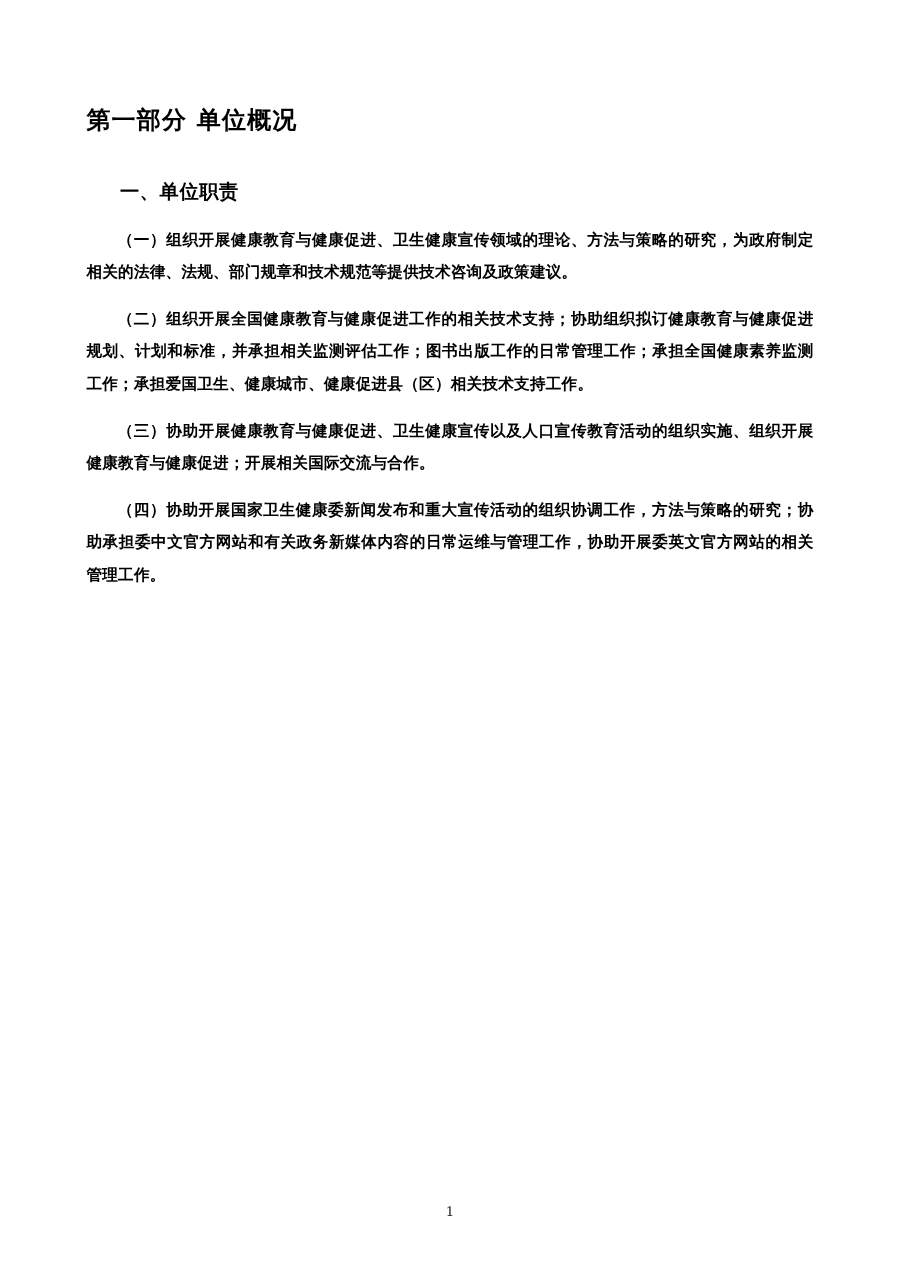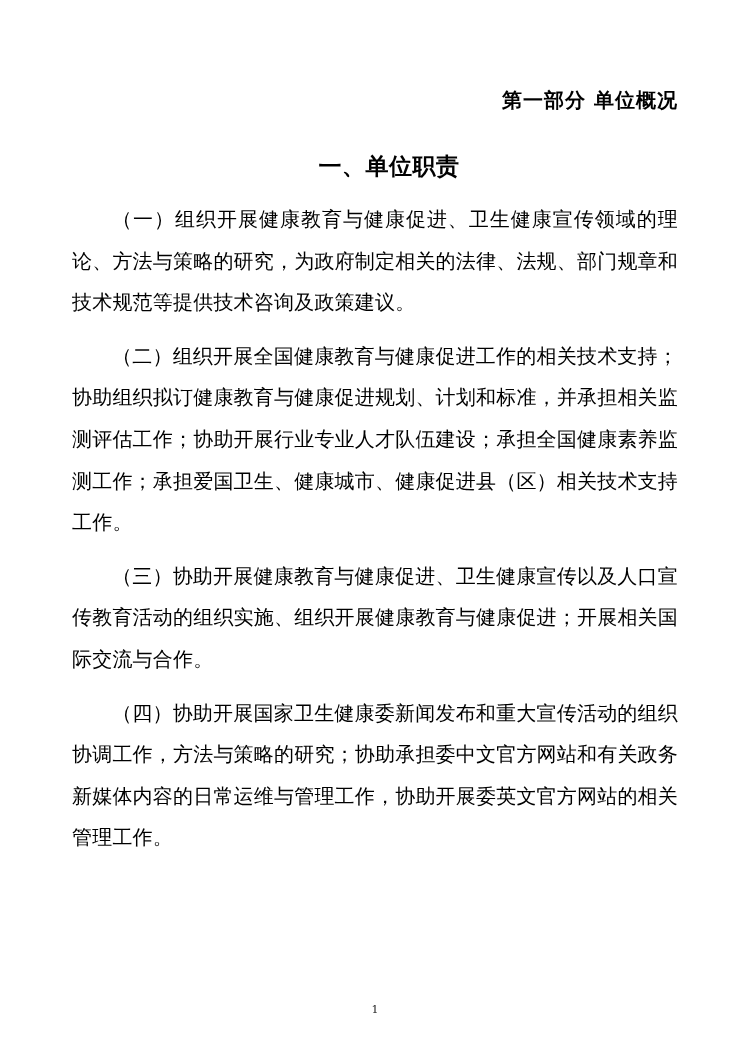--- a/index.html
+++ b/index.html
@@ -16,44 +16,44 @@
     overflow: hidden;
   }
   .page {
     width: 750px;
     height: 1060px;
     box-sizing: border-box;
     padding: 62px 72px 40px 72px;
     position: relative;
   }
   .doc-title {
-    text-align: right;
+    text-align: left;
     font-size: 20px;
     font-weight: bold;
     letter-spacing: 1px;
     margin: 22px 0 0 0;
     line-height: 1.6;
   }
   .section-heading {
-    font-size: 23px;
+    font-size: 16px;
     font-weight: bold;
     margin: 30px 0 0 0;
     padding-left: 28px;
     letter-spacing: 0.5px;
     line-height: 1.7;
-    text-align: center;
   }
   .para {
-    font-size: 20px;
+    font-size: 13px;
     line-height: 2.08;
     margin: 12px 0 0 0;
     text-align: justify;
     text-justify: inter-ideograph;
     text-indent: 2em;
     letter-spacing: 0.2px;
+    font-weight: bold;
   }
   .para:first-of-type {
     margin-top: 14px;
   }
   .page-number {
     position: absolute;
     bottom: 44px;
     left: 0;
     width: 750px;
     text-align: center;
@@ -65,18 +65,18 @@
 </head>
 <body>
 
 <div class="page">
 
   <h1 class="doc-title">第一部分 单位概况</h1>
 
   <h2 class="section-heading">一、单位职责</h2>
 
   <p class="para">（一）组织开展健康教育与健康促进、卫生健康宣传领域的理论、方法与策略的研究，为政府制定相关的法律、法规、部门规章和技术规范等提供技术咨询及政策建议。</p>
-  <p class="para">（二）组织开展全国健康教育与健康促进工作的相关技术支持；协助组织拟订健康教育与健康促进规划、计划和标准，并承担相关监测评估工作；协助开展行业专业人才队伍建设；承担全国健康素养监测工作；承担爱国卫生、健康城市、健康促进县（区）相关技术支持工作。</p>
+  <p class="para">（二）组织开展全国健康教育与健康促进工作的相关技术支持；协助组织拟订健康教育与健康促进规划、计划和标准，并承担相关监测评估工作；图书出版工作的日常管理工作；承担全国健康素养监测工作；承担爱国卫生、健康城市、健康促进县（区）相关技术支持工作。</p>
   <p class="para">（三）协助开展健康教育与健康促进、卫生健康宣传以及人口宣传教育活动的组织实施、组织开展健康教育与健康促进；开展相关国际交流与合作。</p>
   <p class="para">（四）协助开展国家卫生健康委新闻发布和重大宣传活动的组织协调工作，方法与策略的研究；协助承担委中文官方网站和有关政务新媒体内容的日常运维与管理工作，协助开展委英文官方网站的相关管理工作。</p>
 
   <div class="page-number">1</div>
 </div>
 
 </body></html>

